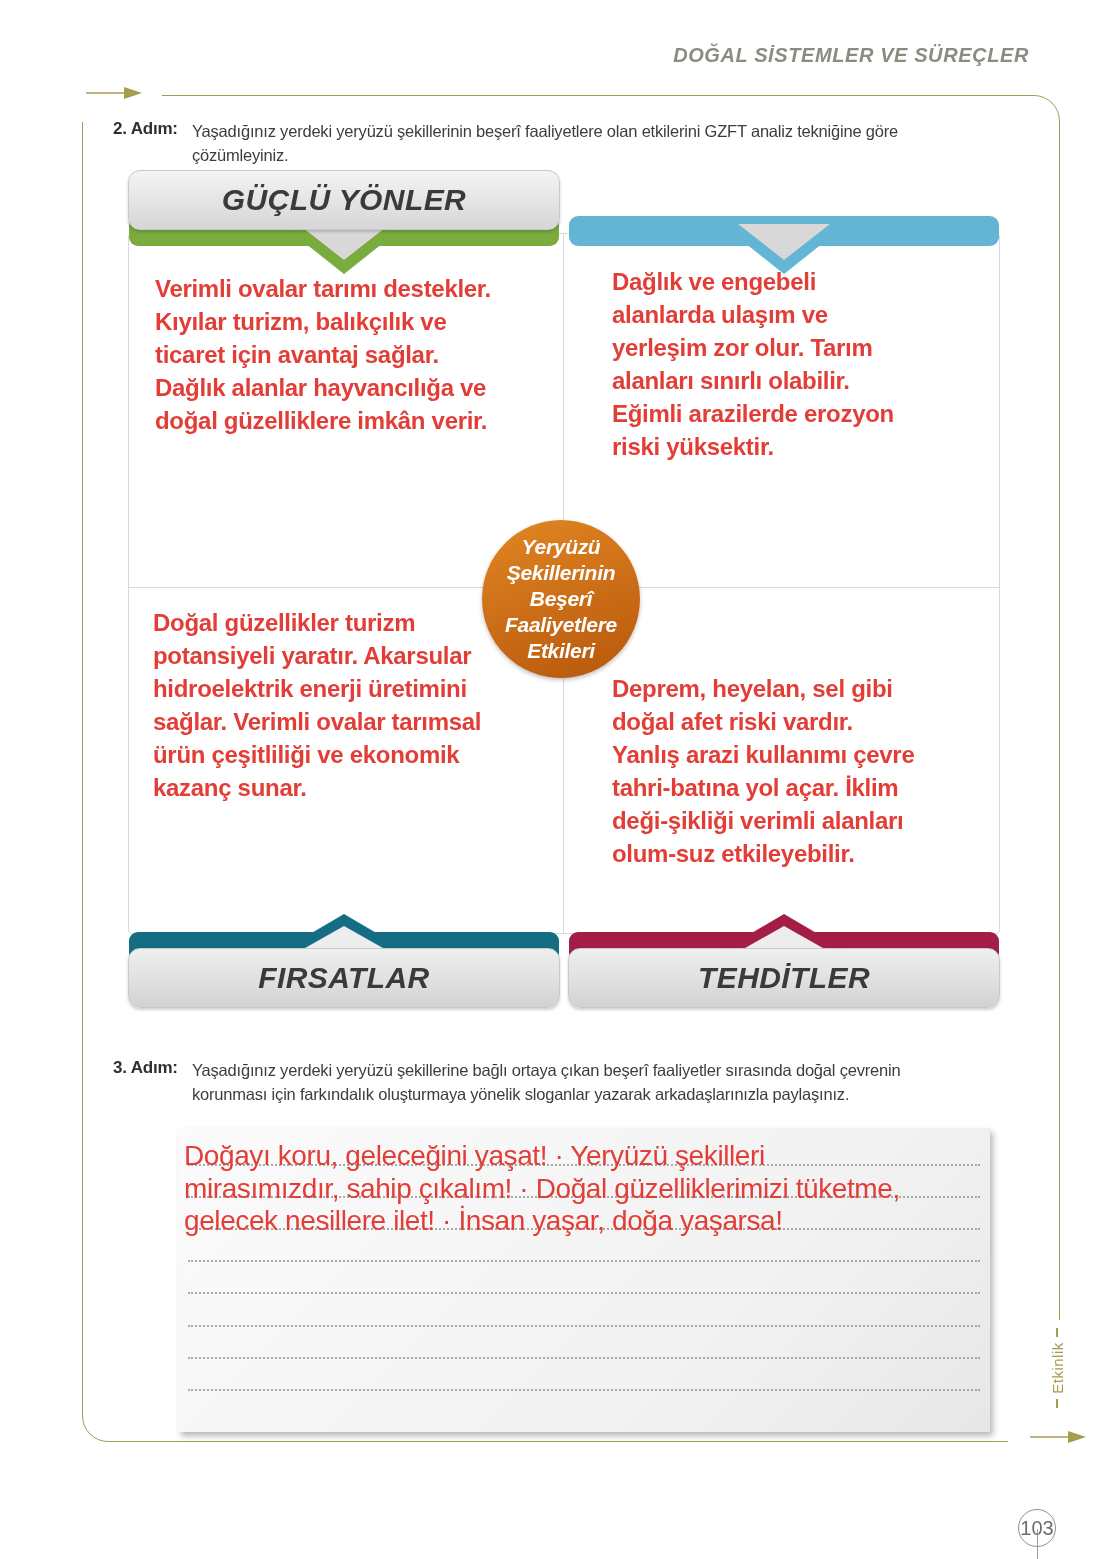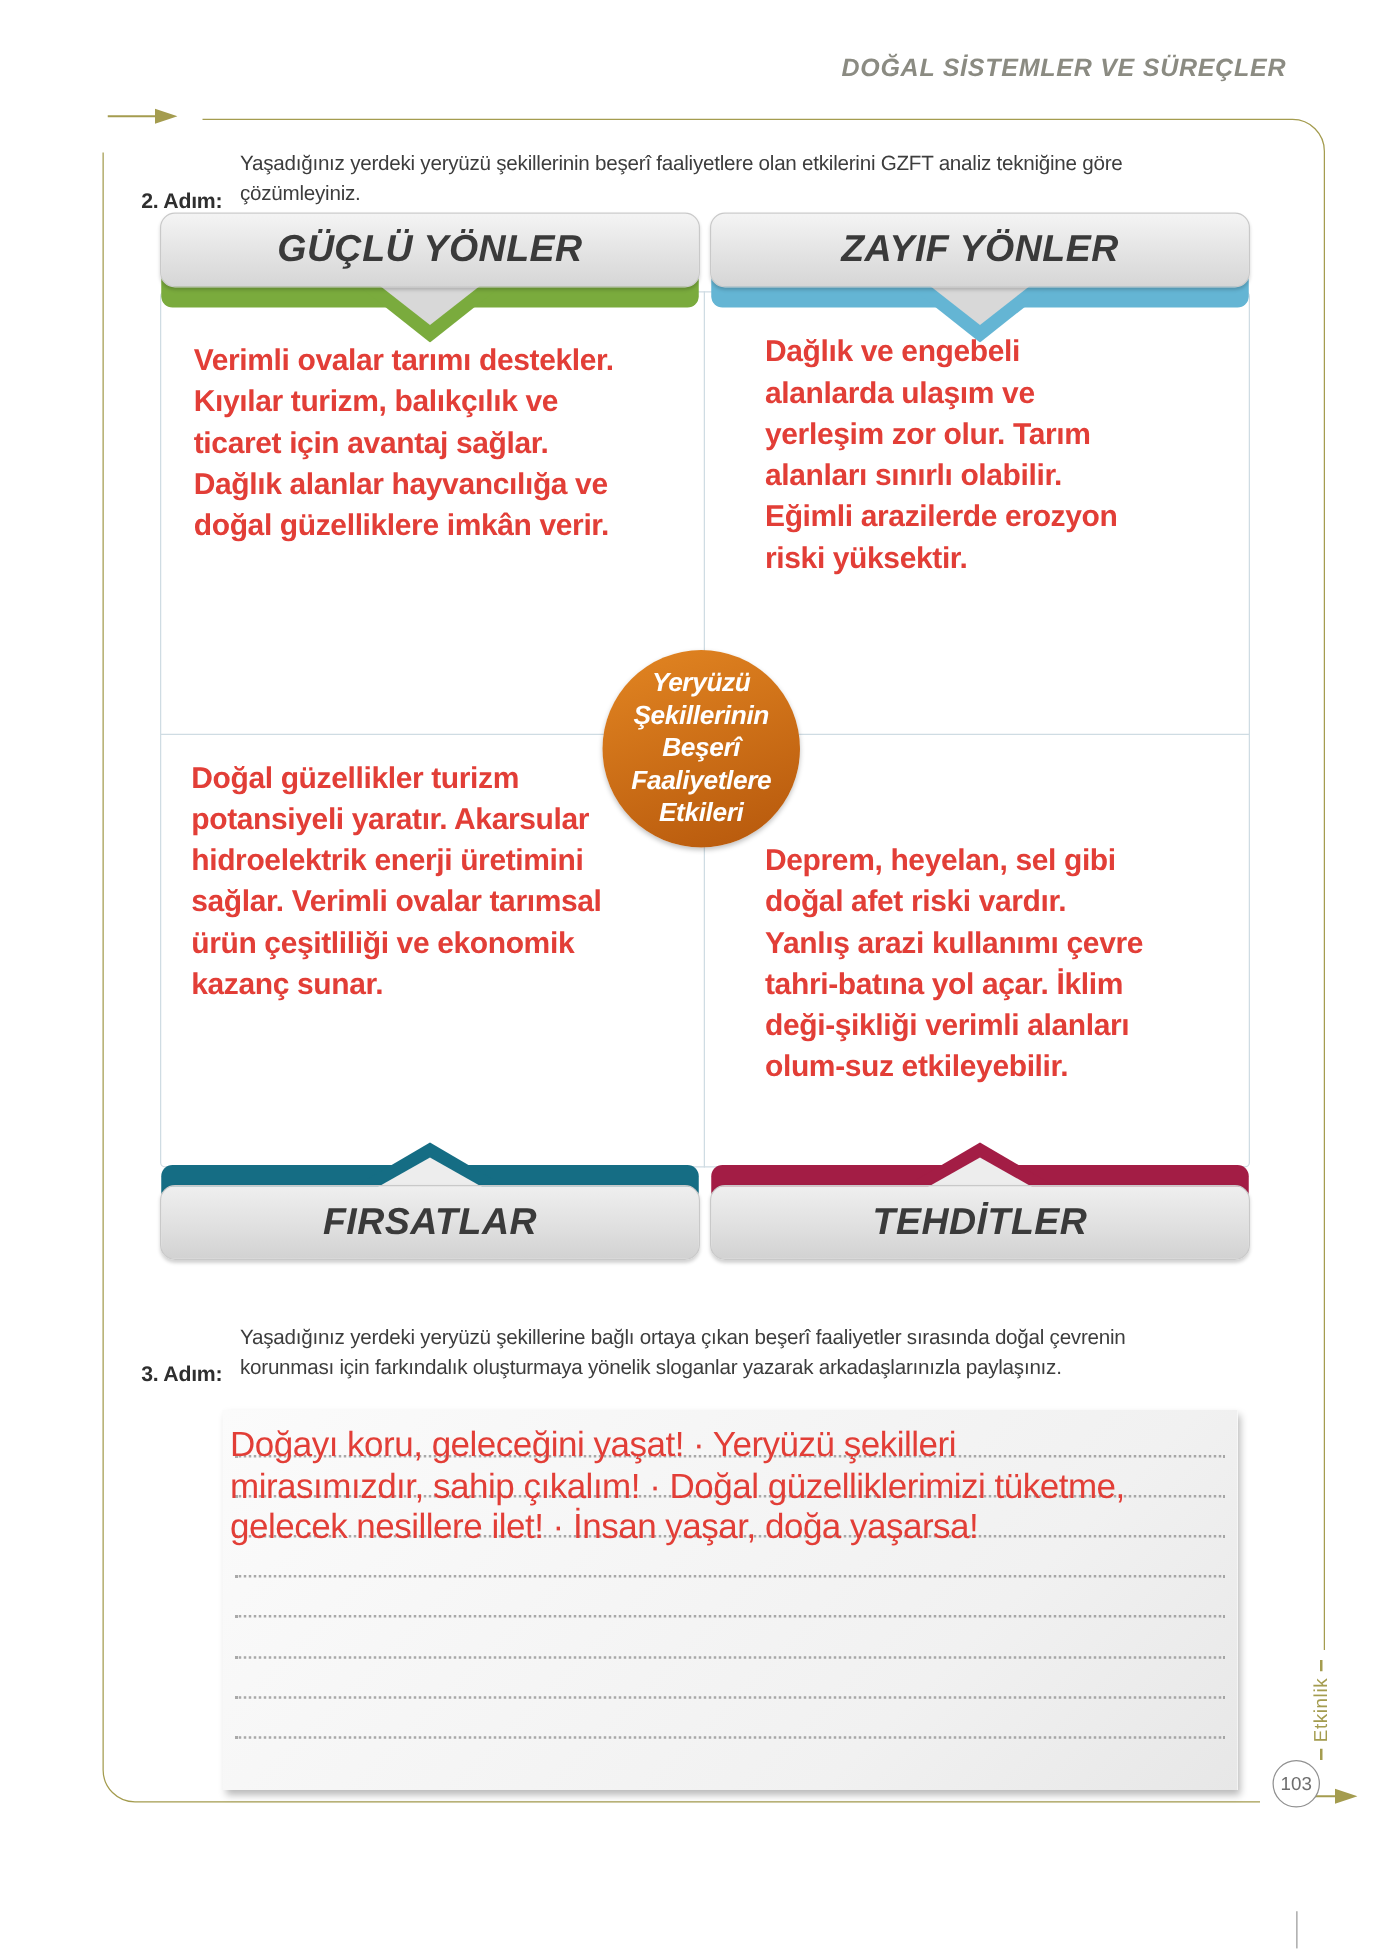--- a/index.html
+++ b/index.html
@@ -7,21 +7,21 @@
         font-family:"Liberation Sans",sans-serif;}
   
   .page-header{position:absolute;top:44px;right:76px;font-size:20px;font-style:italic;
         font-weight:bold;color:#8b8b82;letter-spacing:.6px;}
   
   .main-box{position:absolute;left:82px;top:95px;width:976px;height:1345px;
         border:1.5px solid var(--olive);border-radius:26px;}
   .patch{position:absolute;background:#fff;}
   .arrow-svg{position:absolute;}
   
-  .step-label{position:absolute;font-size:17px;font-weight:bold;color:#2f2f2f;letter-spacing:-0.2px;margin-top:32px;}
+  .step-label{position:absolute;font-size:17px;font-weight:bold;color:#2f2f2f;letter-spacing:-0.2px;}
   .step-text{position:absolute;font-size:16.5px;color:#3d3d3d;line-height:24px;
         white-space:pre-line;letter-spacing:-0.2px;width:845px;}
   
   .cells{position:absolute;left:128px;top:233px;width:872px;height:701px;background:#fff;
         border:1px solid var(--cell_border);border-radius:4px;z-index:1;box-sizing:border-box;}
   .vline{position:absolute;left:563px;top:233px;width:1px;height:701px;background:var(--cell_border);z-index:1;}
   .hline{position:absolute;left:128px;top:587px;width:872px;height:1px;background:var(--cell_border);z-index:1;}
   .quad-text{position:absolute;font-size:24px;font-weight:bold;color:var(--red);
         line-height:33px;white-space:pre-line;letter-spacing:-0.3px;z-index:2;}
   
@@ -42,22 +42,22 @@
   .notepad{position:absolute;left:178px;top:1128px;width:812px;height:304px;
         background:linear-gradient(135deg,#fbfbfb 0%,#f1f1f1 70%,#e7e7e7 100%);
         box-shadow:3px 4px 6px rgba(0,0,0,.28);z-index:2;}
   .dotline{position:absolute;left:10px;width:792px;border-top:2px dotted var(--dotted);opacity:.75;}
   .slogans{position:absolute;left:6px;top:12px;width:800px;font-size:28px;font-weight:normal;
         color:var(--red);line-height:32.5px;white-space:pre-line;letter-spacing:-0.4px;}
   
   .etk-dash{position:absolute;width:2px;height:9px;background:var(--olive);}
   .etk-label{position:absolute;left:1057px;top:1368px;transform:translate(-50%,-50%) rotate(-90deg);
         font-size:15px;color:var(--olive);letter-spacing:.5px;white-space:nowrap;}
-  .page-num{position:absolute;left:1018px;top:1408px;width:38px;height:38px;border-radius:50%;
-        border:1.5px solid #919191;color:#6e6e6e;font-size:15px;display:flex;align-items:center;
+  .page-num{position:absolute;left:1018px;top:1509px;width:38px;height:38px;border-radius:50%;
+        border:1.5px solid #919191;color:#6e6e6e;font-size:20px;display:flex;align-items:center;
         justify-content:center;background:#fff;box-sizing:border-box;}
   .page-num-line{position:absolute;left:1037px;top:1529px;width:1px;height:30px;background:#9a9a9a;}
 </style>
 </head>
 <body>
 
 <div class="page">
 
   <div class="page-header">DOĞAL SİSTEMLER VE SÜREÇLER</div>
 
@@ -90,23 +90,20 @@
     <polygon points="170,10 216,46 262,10" fill="#d8d8d8"></polygon>
   </svg>
   <svg class="chevron" style="left:568px;top:214px;" width="432" height="60" viewBox="0 0 432 60">
     <rect x="1" y="2" width="430" height="30" rx="9" style="fill:var(--blue)"></rect>
     <polygon points="158,14 216,60 274,14" style="fill:var(--blue)"></polygon>
     <polygon points="170,10 216,46 262,10" fill="#d8d8d8"></polygon>
   </svg>
 
   <div class="hdr-box" style="left:128px;top:170px;">
     <span>GÜÇLÜ YÖNLER</span>
-  </div>
-  <div class="hdr-box" style="left:568px;top:170px;">
-    <span>ZAYIF YÖNLER</span>
   </div>
 
   <div class="quad-text" style="left:612px;top:265px;">Dağlık ve engebeli
 alanlarda ulaşım ve
 yerleşim zor olur. Tarım
 alanları sınırlı olabilir.
 Eğimli arazilerde erozyon
 riski yüksektir.</div>
   <div class="quad-text" style="left:155px;top:272px;">Verimli ovalar tarımı destekler.
 Kıyılar turizm, balıkçılık ve

